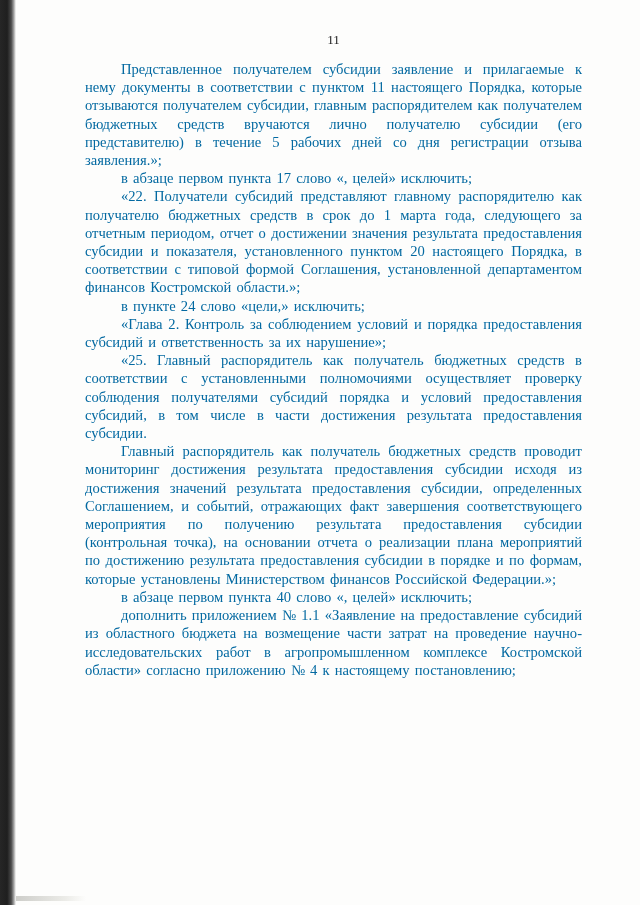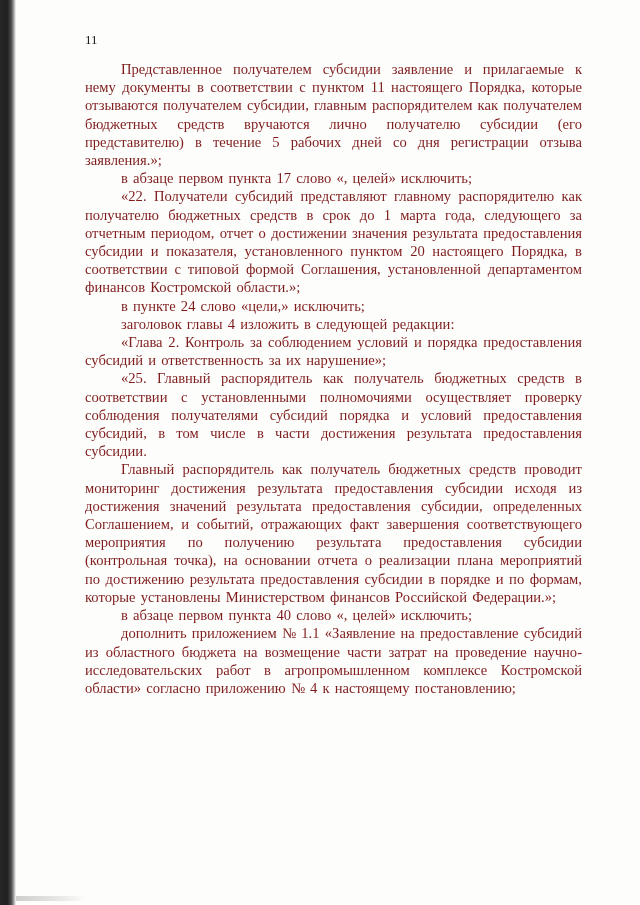--- a/index.html
+++ b/index.html
@@ -38,48 +38,48 @@
     background: linear-gradient(90deg, #b9b9b4, #e4e4df 70%, rgba(255,255,255,0));
     opacity: 0.7;
   }
   .content {
     position: absolute;
     left: 85px;
     right: 58px;
     top: 32px;
   }
   .page-number {
+    text-align: center;
     font-size: 13px;
     margin-bottom: 12px;
     color: #1d1d1d;
   }
   .para {
     margin: 0;
     text-align: justify;
     text-indent: 36px;
     font-size: 14.6px;
     line-height: 18.2px;
     word-spacing: 1.5px;
-    color: #7f1d1d;
+    color: #0369a1;
   }
 </style>
 </head>
 <body>
 
 <div class="page">
   <div class="edge-shadow"></div>
   <div class="scan-artifact"></div>
 
   <div class="content">
     <div class="page-number">11</div>
 
     <p class="para">Представленное получателем субсидии заявление и прилагаемые к нему документы в соответствии с пунктом 11 настоящего Порядка, которые отзываются получателем субсидии, главным распорядителем как получателем бюджетных средств вручаются лично получателю субсидии (его представителю) в течение 5 рабочих дней со дня регистрации отзыва заявления.»;</p>
     <p class="para">в абзаце первом пункта 17 слово «, целей» исключить;</p>
     <p class="para">«22. Получатели субсидий представляют главному распорядителю как получателю бюджетных средств в срок до 1 марта года, следующего за отчетным периодом, отчет о достижении значения результата предоставления субсидии и показателя, установленного пунктом 20 настоящего Порядка, в соответствии с типовой формой Соглашения, установленной департаментом финансов Костромской области.»;</p>
     <p class="para">в пункте 24 слово «цели,» исключить;</p>
-    <p class="para">заголовок главы 4 изложить в следующей редакции:</p>
     <p class="para">«Глава 2. Контроль за соблюдением условий и порядка предоставления субсидий и ответственность за их нарушение»;</p>
     <p class="para">«25. Главный распорядитель как получатель бюджетных средств в соответствии с установленными полномочиями осуществляет проверку соблюдения получателями субсидий порядка и условий предоставления субсидий, в том числе в части достижения результата предоставления субсидии.</p>
     <p class="para">Главный распорядитель как получатель бюджетных средств проводит мониторинг достижения результата предоставления субсидии исходя из достижения значений результата предоставления субсидии, определенных Соглашением, и событий, отражающих факт завершения соответствующего мероприятия по получению результата предоставления субсидии (контрольная точка), на основании отчета о реализации плана мероприятий по достижению результата предоставления субсидии в порядке и по формам, которые установлены Министерством финансов Российской Федерации.»;</p>
     <p class="para">в абзаце первом пункта 40 слово «, целей» исключить;</p>
     <p class="para">дополнить приложением № 1.1 «Заявление на предоставление субсидий из областного бюджета на возмещение части затрат на проведение научно-исследовательских работ в агропромышленном комплексе Костромской области» согласно приложению № 4 к настоящему постановлению;</p>
   </div>
 </div>
 
 </body></html>

